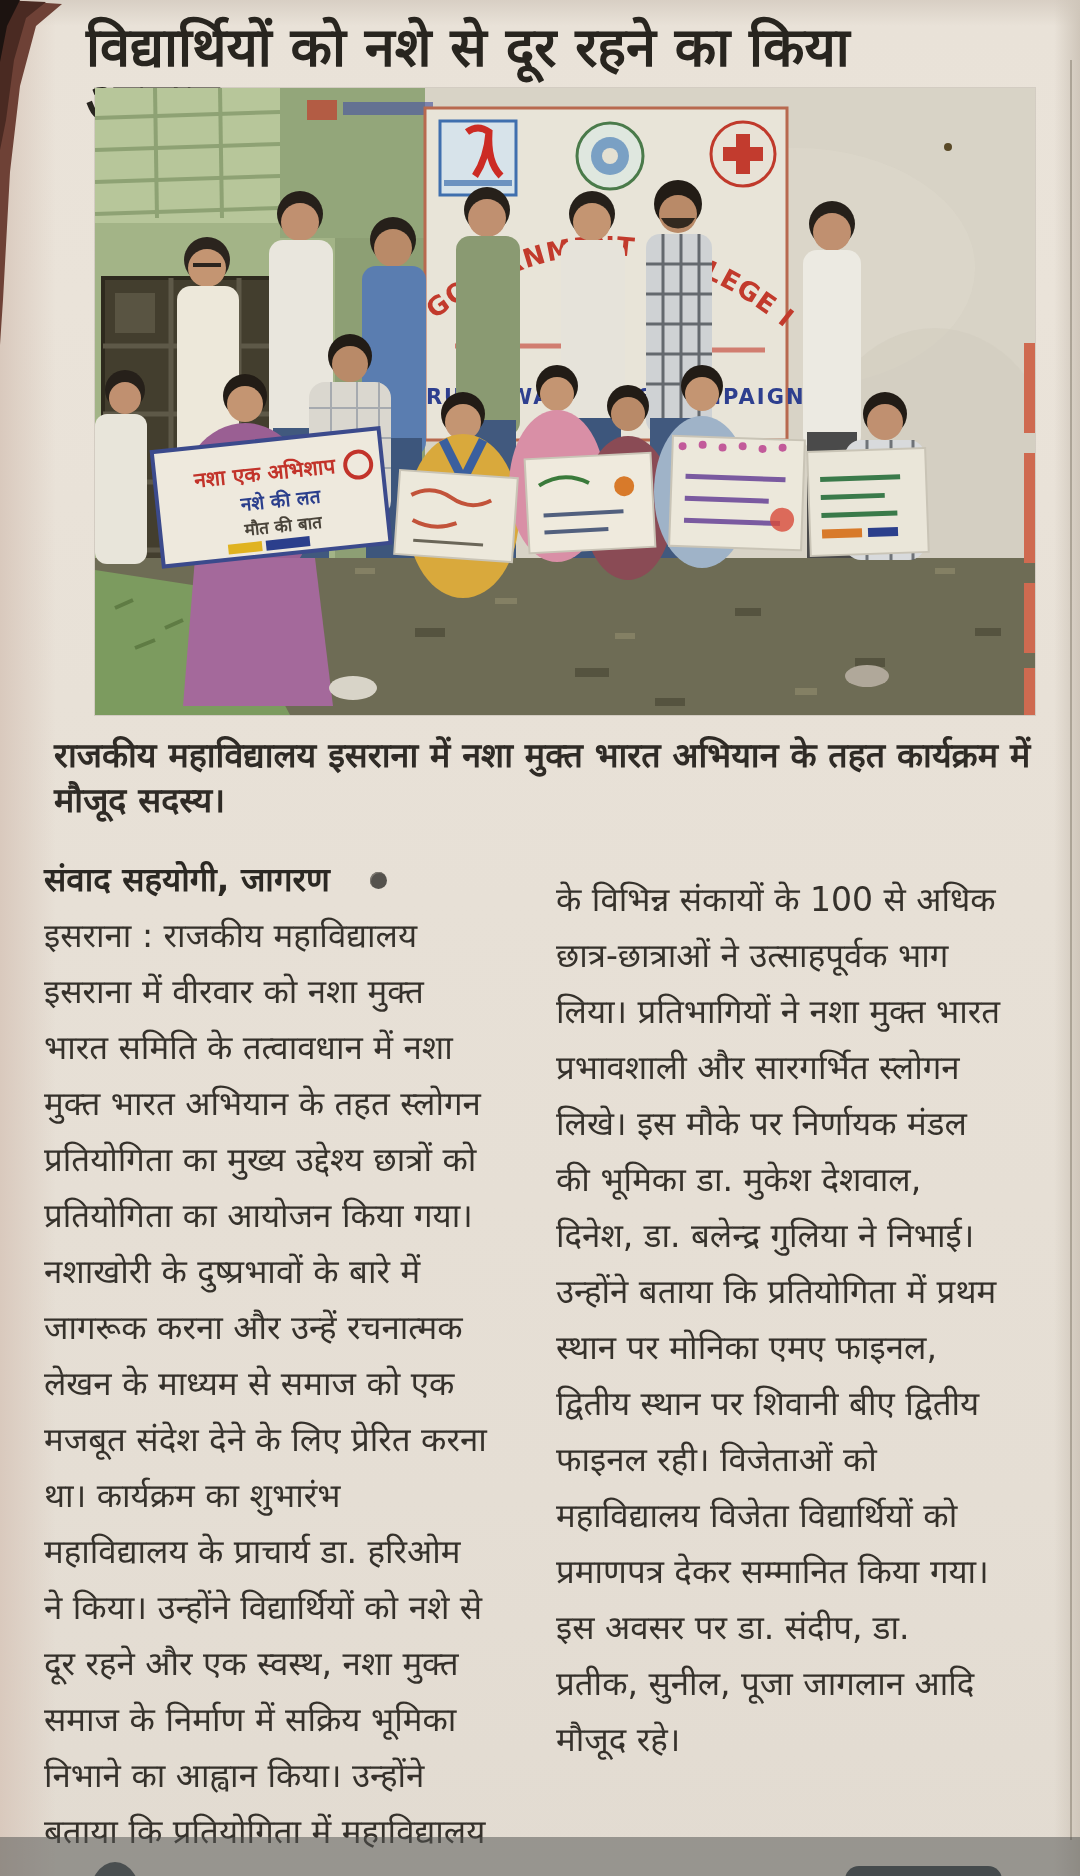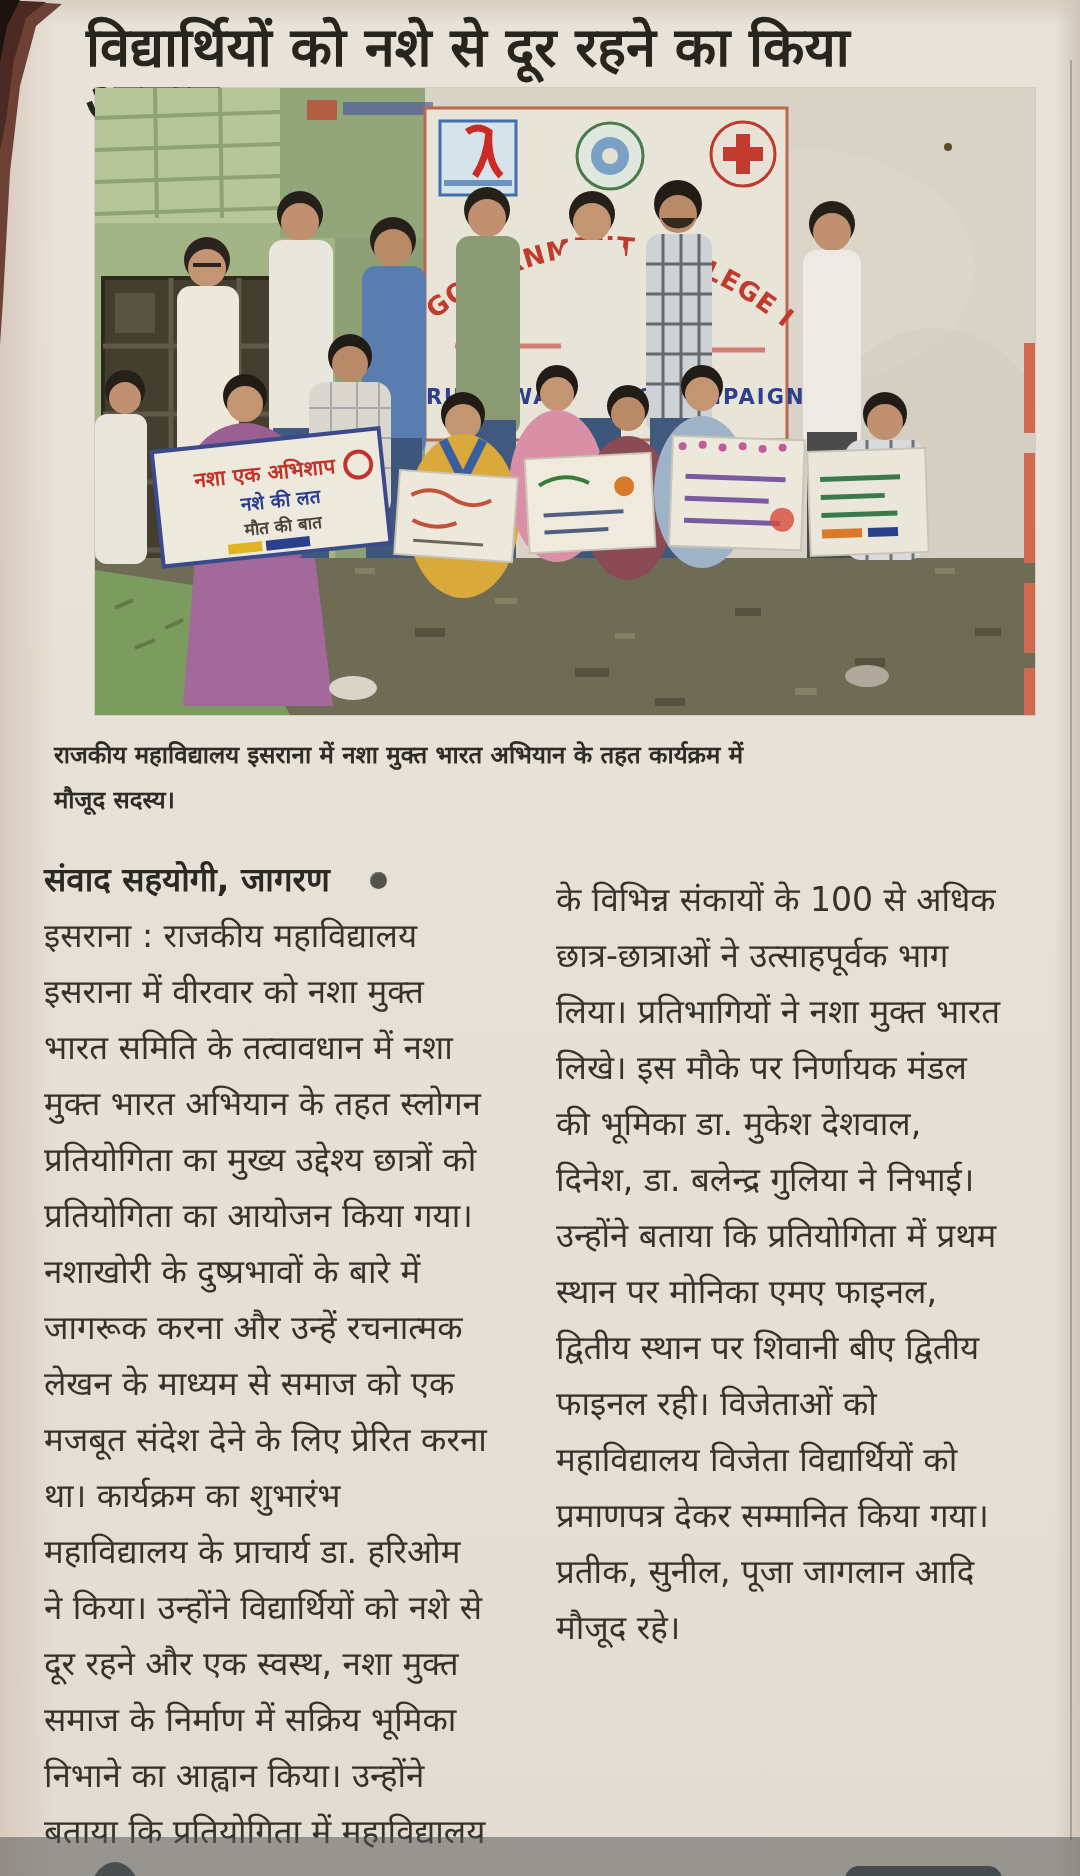--- a/index.html
+++ b/index.html
@@ -11,21 +11,21 @@
   #left-shade{position:absolute;left:0;top:0;width:70px;height:1876px;
         background:linear-gradient(90deg,#d9c9bd 0%,rgba(233,226,216,0) 80%);}
   #right-shade{position:absolute;right:0;top:0;width:26px;height:1876px;
         background:linear-gradient(270deg,#cfc6ba 0%,rgba(233,226,216,0) 100%);}
   .headline{position:absolute;left:86px;top:20px;width:900px;
         font-size:54px;line-height:56px;font-weight:700;color:#28251f;
         letter-spacing:0px;}
   .photo-wrap{position:absolute;left:95px;top:88px;width:940px;height:627px;
         outline:1px solid rgba(60,50,40,.12);background:#cfc9bc;}
   .caption{position:absolute;left:54px;top:733px;width:980px;
-        font-size:24px;line-height:45px;font-weight:600;color:#2f2b26;}
+        font-size:34px;line-height:45px;font-weight:600;color:#2f2b26;}
   .column{position:absolute;font-size:33px;color:#35312b;}
   #col-left{left:44px;top:852px;width:486px;}
   #col-left .bodyline{height:56px;line-height:56px;white-space:nowrap;gap:24px;}
   #col-right{left:556px;top:872px;width:500px;}
   #col-right .bodyline{height:56px;line-height:56px;white-space:nowrap;}
   .byline-row{display:flex;align-items:center;font-weight:700;color:#2b2823;}
   .byline-dot{display:inline-block;width:17px;height:17px;border-radius:50%;
         background:#3c3a36;opacity:.85;margin-left:16px;
         box-shadow:inset 1px 1px 0 #6b675f;}
   .rule-v{position:absolute;left:1070px;top:60px;width:2px;height:1780px;
@@ -368,29 +368,31 @@
     <div class="bodyline">दूर रहने और एक स्वस्थ, नशा मुक्त</div>
     <div class="bodyline">समाज के निर्माण में सक्रिय भूमिका</div>
     <div class="bodyline">निभाने का आह्वान किया। उन्होंने</div>
     <div class="bodyline">बताया कि प्रतियोगिता में महाविद्यालय</div>
   </div>
 
   <div id="col-right" class="column">
     <div class="bodyline">के विभिन्न संकायों के 100 से अधिक</div>
     <div class="bodyline">छात्र-छात्राओं ने उत्साहपूर्वक भाग</div>
     <div class="bodyline">लिया। प्रतिभागियों ने नशा मुक्त भारत</div>
+    <div class="bodyline">प्रभावशाली और सारगर्भित स्लोगन</div>
     <div class="bodyline">लिखे। इस मौके पर निर्णायक मंडल</div>
     <div class="bodyline">की भूमिका डा. मुकेश देशवाल,</div>
     <div class="bodyline">दिनेश, डा. बलेन्द्र गुलिया ने निभाई।</div>
     <div class="bodyline">उन्होंने बताया कि प्रतियोगिता में प्रथम</div>
     <div class="bodyline">स्थान पर मोनिका एमए फाइनल,</div>
     <div class="bodyline">द्वितीय स्थान पर शिवानी बीए द्वितीय</div>
     <div class="bodyline">फाइनल रही। विजेताओं को</div>
     <div class="bodyline">महाविद्यालय विजेता विद्यार्थियों को</div>
     <div class="bodyline">प्रमाणपत्र देकर सम्मानित किया गया।</div>
+    <div class="bodyline">इस अवसर पर डा. संदीप, डा.</div>
     <div class="bodyline">प्रतीक, सुनील, पूजा जागलान आदि</div>
     <div class="bodyline">मौजूद रहे।</div>
   </div>
 
   <div id="bottom-overlay"></div>
   <div id="overlay-circle"></div>
   <div id="overlay-pill"></div>
 
 </div>
 

